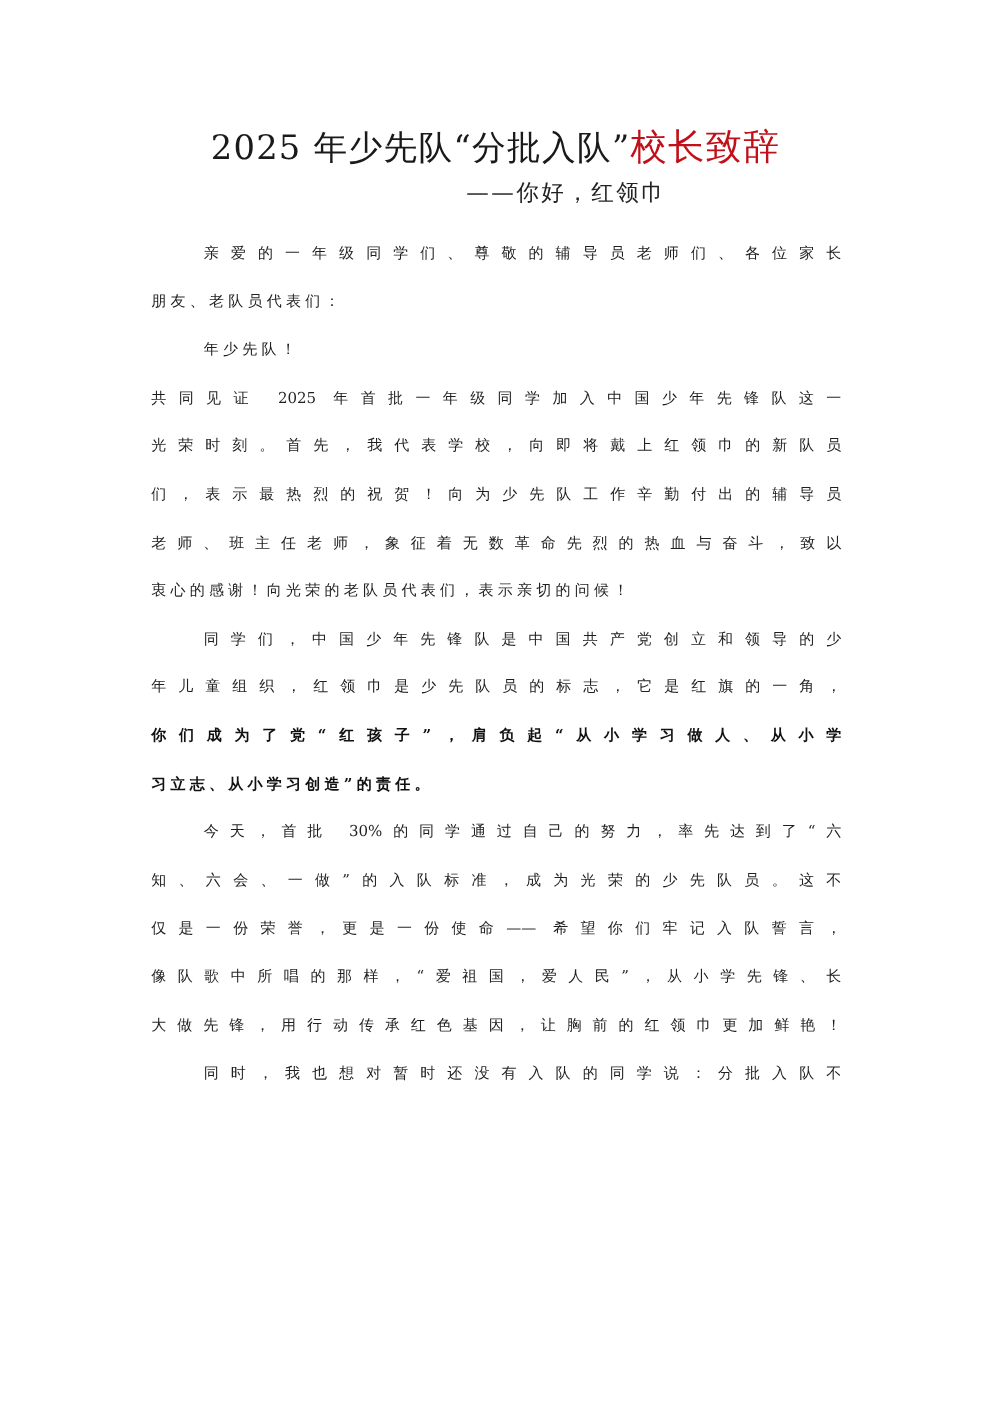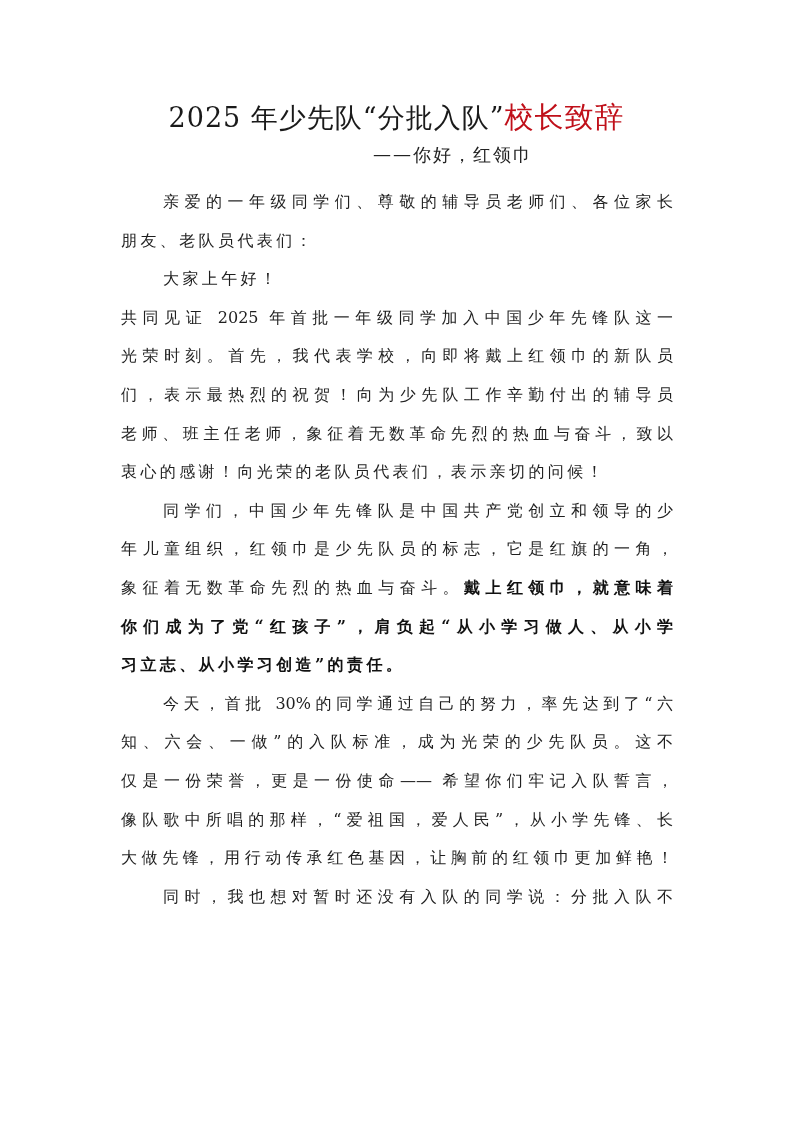--- a/index.html
+++ b/index.html
@@ -50,21 +50,21 @@
     }
     .body-text {
       position: absolute;
       left: 121px;
       top: 182px;
       width: 552px;
     }
     .line {
       height: 38.6px;
       line-height: 38.6px;
-      font-size: 16px;
+      font-size: 12px;
       white-space: nowrap;
       text-align: justify;
       text-align-last: justify;
       color: #1f1f1f;
     }
     .line.short {
       text-align-last: left;
       letter-spacing: 3.4px;
     }
     .line.indent {
@@ -80,29 +80,28 @@
 
 <div class="page">
   <div class="title">
     <span>2025 年少先队“分批入队”</span><span class="red">校长致辞</span>
   </div>
   <div class="subtitle">——你好，红领巾</div>
 
   <div class="body-text">
     <div class="line indent"><span>亲爱的一年级同学们、尊敬的辅导员老师们、各位家长</span></div>
     <div class="line short"><span>朋友、老队员代表们：</span></div>
-    <div class="line indent short"><span>大家上午好！</span></div>
+    <div class="line indent short"><span>年少先队！</span></div>
     <div class="line"><span>共同见证 2025 年首批一年级同学加入中国少年先锋队这一</span></div>
     <div class="line"><span>光荣时刻。首先，我代表学校，向即将戴上红领巾的新队员</span></div>
     <div class="line"><span>们，表示最热烈的祝贺！向为少先队工作辛勤付出的辅导员</span></div>
     <div class="line"><span>老师、班主任老师，象征着无数革命先烈的热血与奋斗，致以</span></div>
     <div class="line short"><span>衷心的感谢！向光荣的老队员代表们，表示亲切的问候！</span></div>
     <div class="line indent"><span>同学们，中国少年先锋队是中国共产党创立和领导的少</span></div>
     <div class="line"><span>年儿童组织，红领巾是少先队员的标志，它是红旗的一角，</span></div>
-    <div class="line"><span>象征着无数革命先烈的热血与奋斗。</span><span class="bold">戴上红领巾，就意味着</span></div>
     <div class="line bold"><span>你们成为了党“红孩子”，肩负起“从小学习做人、从小学</span></div>
     <div class="line bold short"><span>习立志、从小学习创造”的责任。</span></div>
     <div class="line indent"><span>今天，首批 30%的同学通过自己的努力，率先达到了“六</span></div>
     <div class="line"><span>知、六会、一做”的入队标准，成为光荣的少先队员。这不</span></div>
     <div class="line"><span>仅是一份荣誉，更是一份使命—— 希望你们牢记入队誓言，</span></div>
     <div class="line"><span>像队歌中所唱的那样，“爱祖国，爱人民”，从小学先锋、长</span></div>
     <div class="line"><span>大做先锋，用行动传承红色基因，让胸前的红领巾更加鲜艳！</span></div>
     <div class="line indent"><span>同时，我也想对暂时还没有入队的同学说：分批入队不</span></div>
   </div>
 </div>

